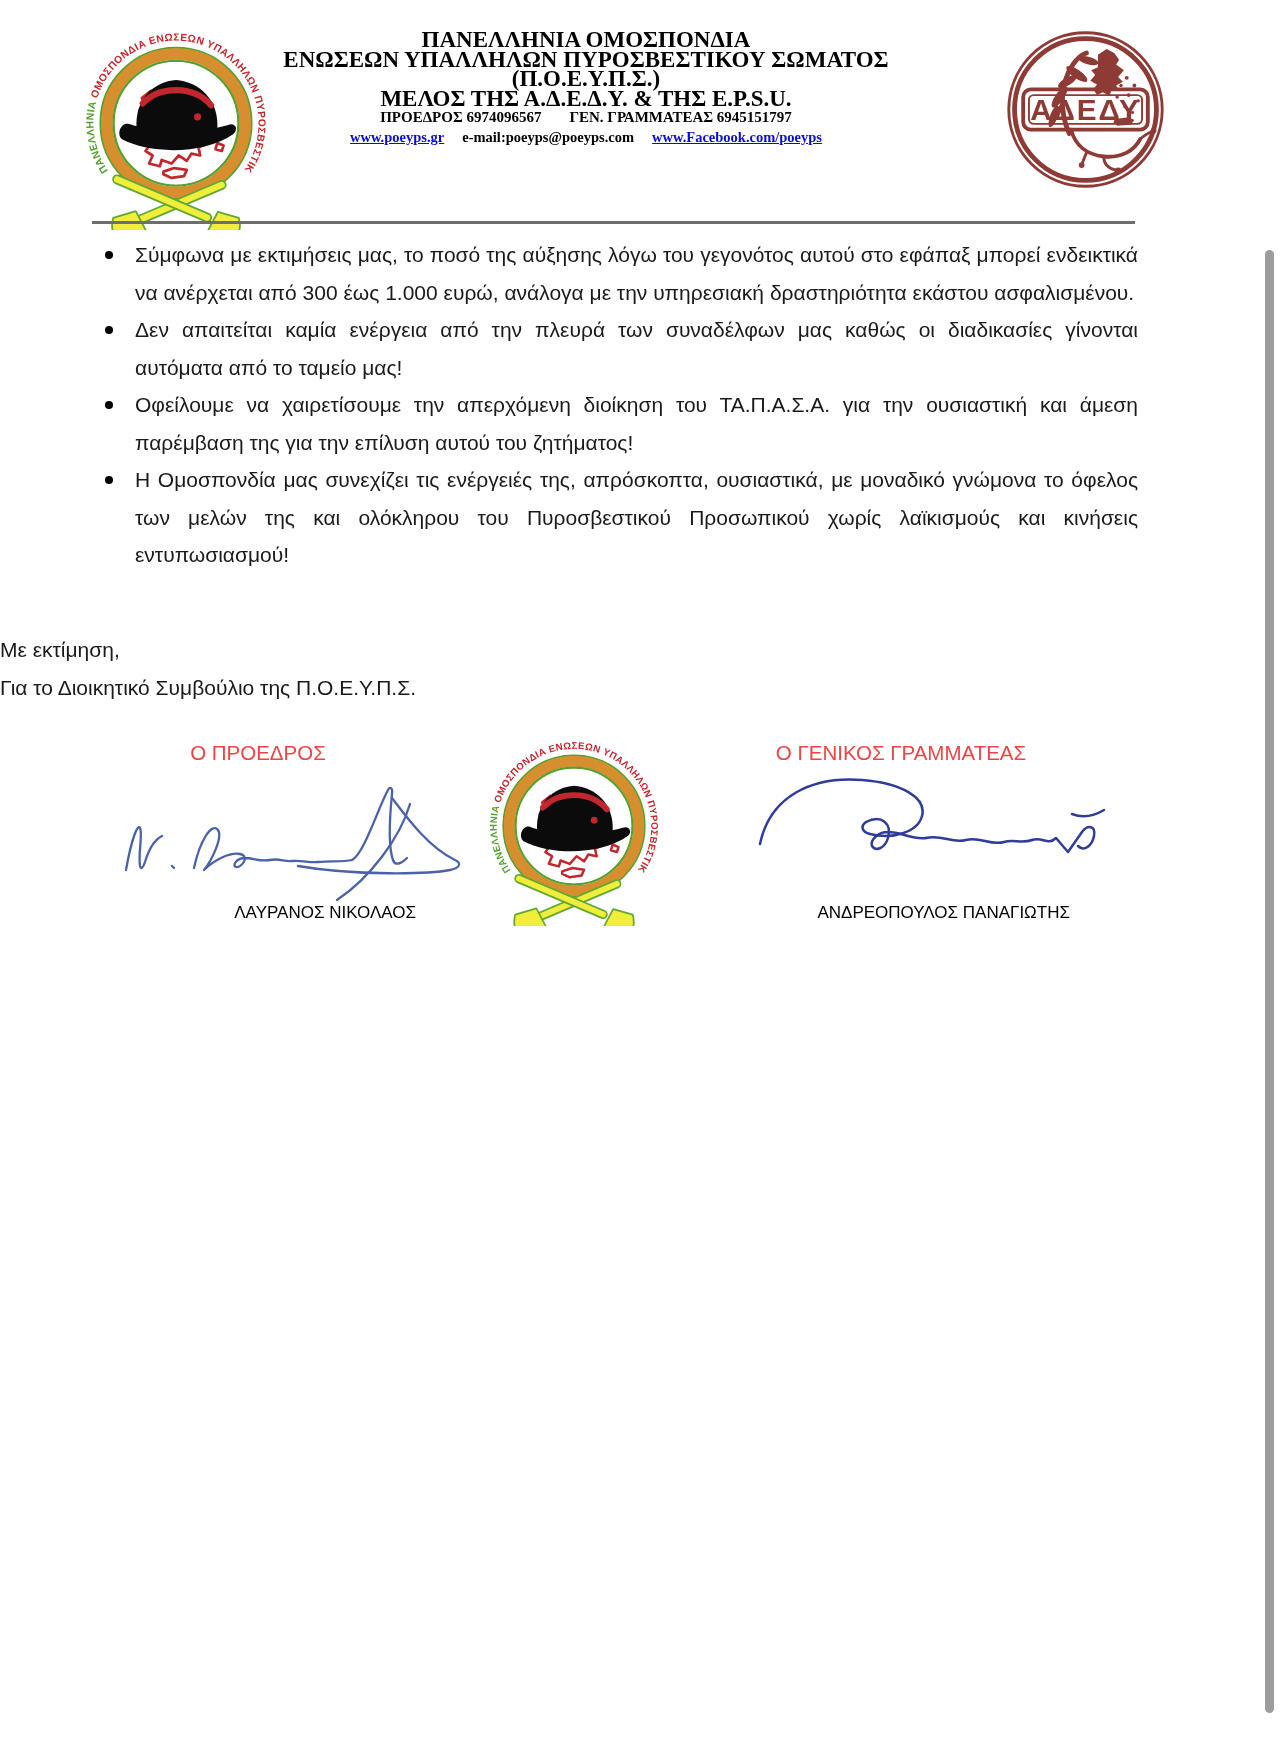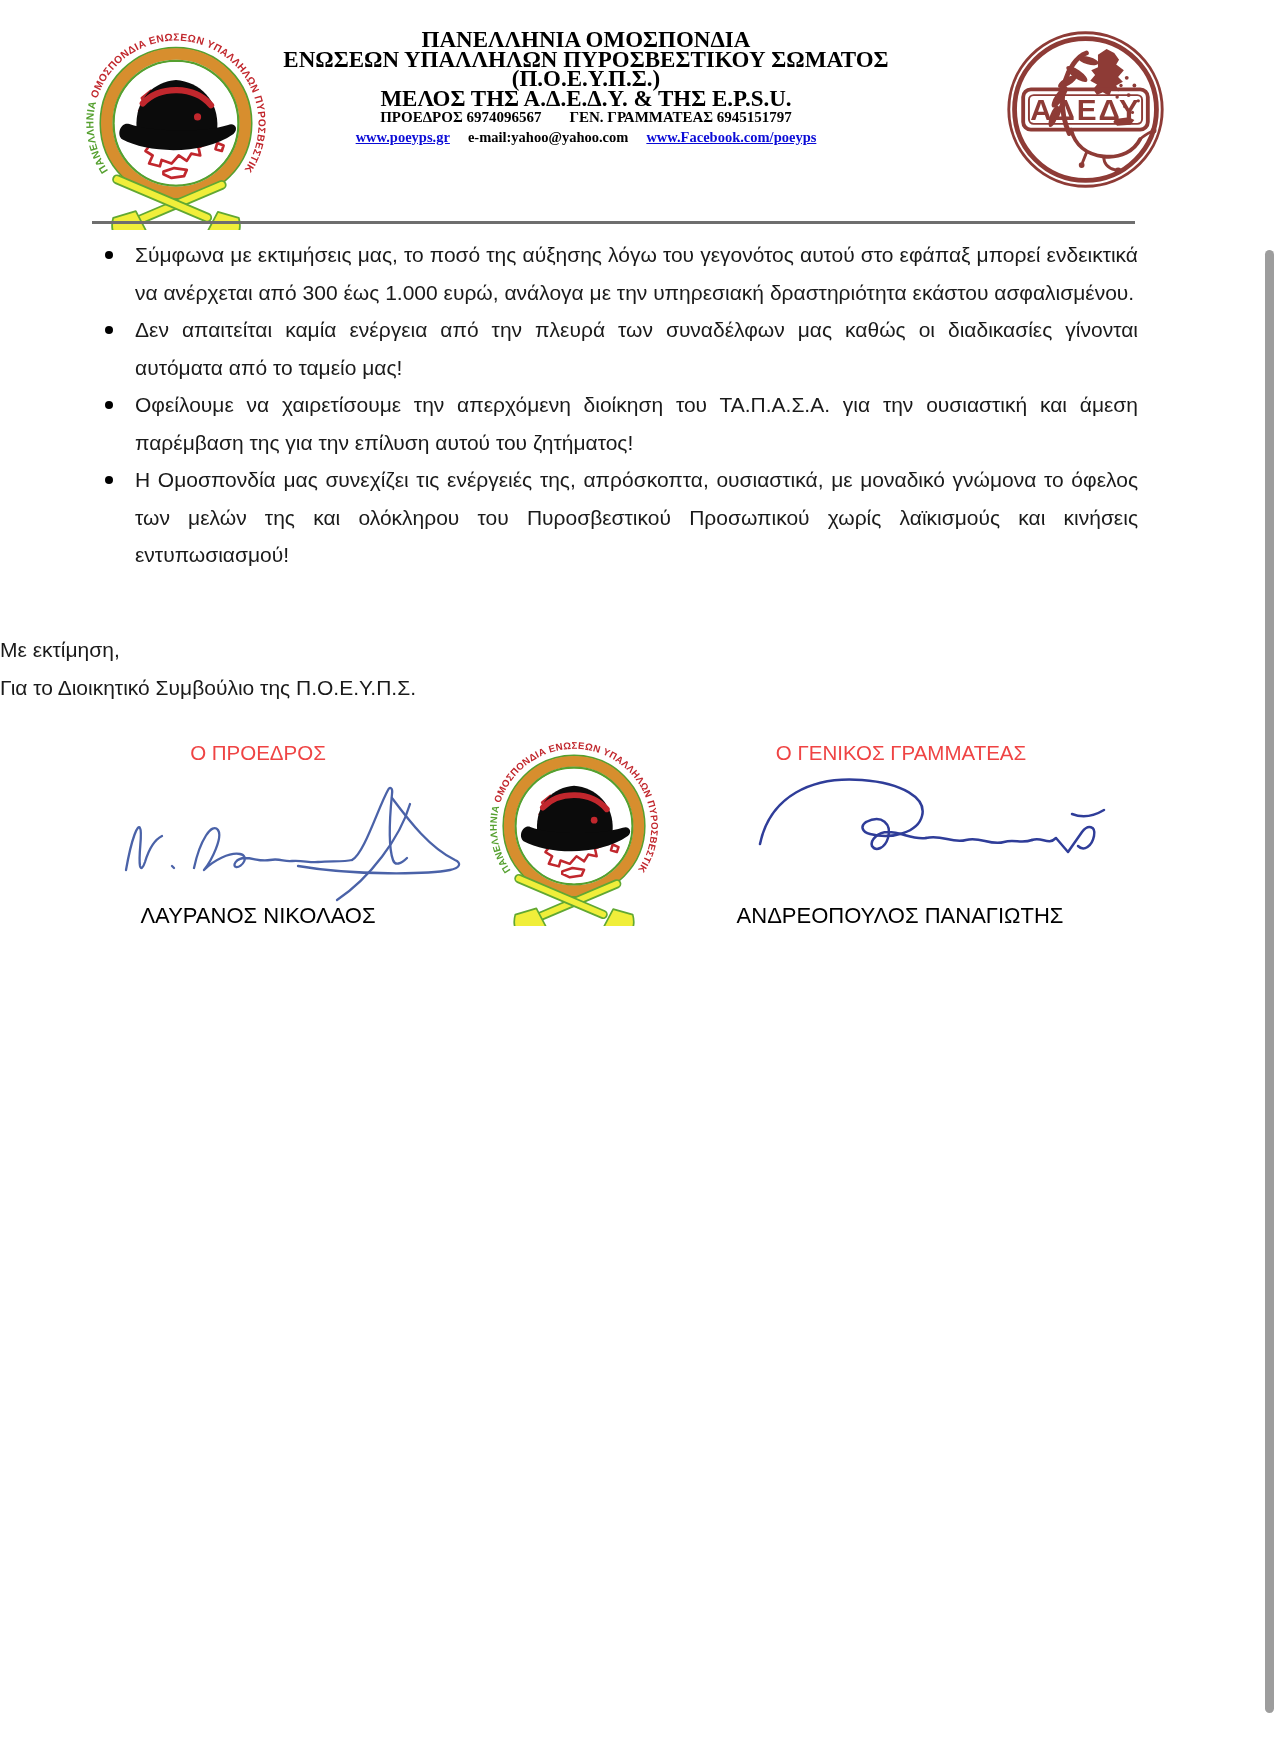--- a/index.html
+++ b/index.html
@@ -35,21 +35,21 @@
               text-align:justify;color:var(--text-black)}
   .bullets li::before{content:"";position:absolute;left:7px;top:15px;width:8px;height:8px;
               border-radius:50%;background:#000}
   
   .closing{position:absolute;left:0;top:631px;width:1190px;
            font-size:21px;line-height:38px}
   
   .sig-title{position:absolute;top:741px;font-size:20.5px;text-align:center;color:#ef4444}
   .sig-title.left{left:108px;width:300px}
   .sig-title.right{left:748px;width:306px}
-  .sig-name{position:absolute;top:903px;font-size:22px;text-align:center;color:#000}
+  .sig-name{position:absolute;top:903px;font-size:17px;text-align:right;color:#000}
   .sig-name.left{left:100px;width:316px}
   .sig-name.right{left:730px;width:340px}
   .sig-svg{position:absolute}
   .sig-svg.left{left:112px;top:770px;width:372px;height:132px}
   .sig-svg.right{left:742px;top:766px;width:386px;height:116px}
   .seal{position:absolute;left:490px;top:737px;width:168px;height:189px}
   
   .arc-red{fill:var(--logo-red)} .arc-green{fill:var(--logo-green)}
   .ring-green{fill:none;stroke:var(--logo-green);stroke-width:2.5}
   .ring-orange{fill:none;stroke:var(--logo-orange);stroke-width:13}
@@ -106,21 +106,21 @@
 
   <div class="hdr-text">
     <p class="h-big">ΠΑΝΕΛΛΗΝΙΑ ΟΜΟΣΠΟΝΔΙΑ</p>
     <p class="h-big">ΕΝΩΣΕΩΝ ΥΠΑΛΛΗΛΩΝ ΠΥΡΟΣΒΕΣΤΙΚΟΥ ΣΩΜΑΤΟΣ</p>
     <p class="h-big">(Π.Ο.Ε.Υ.Π.Σ.)</p>
     <p class="h-big">ΜΕΛΟΣ ΤΗΣ Α.Δ.Ε.Δ.Υ. &amp; ΤΗΣ E.P.S.U.</p>
     <p class="h-med">
       <span class="h-gap" style="margin-right:28px">ΠΡΟΕΔΡΟΣ 6974096567</span><span class="h-gap">ΓΕΝ. ΓΡΑΜΜΑΤΕΑΣ 6945151797</span>
     </p>
     <p class="h-links">
-      <span class="lnk">www.poeyps.gr</span><span>e-mail:yahoo@yahoo.com</span><span class="lnk">www.Facebook.com/poeyps</span>
+      <span class="lnk">www.poeyps.gr</span><span>e-mail:poeyps@poeyps.com</span><span class="lnk">www.Facebook.com/poeyps</span>
     </p>
   </div>
 
   <svg class="logo-right" viewBox="0 0 170 170">
     <circle cx="85" cy="85" r="80" fill="#ffffff" class="mar-s" stroke-width="3"></circle>
     <circle cx="85" cy="85" r="74" class="mar-s" stroke-width="5"></circle>
     <g>
       <path class="mar-f" d="M 98,28 l 9,-6 8,4 5,7 -3,5 8,6 -6,7 5,5 -7,4 3,6 -8,-1 -2,6 -7,-4 -6,3 -4,-6 4,-5 -7,-4 5,-6 -4,-5 7,-3 z"></path>
       <circle class="mar-f" cx="128" cy="52" r="2"></circle>
         <circle class="mar-f" cx="136" cy="60" r="2"></circle>

